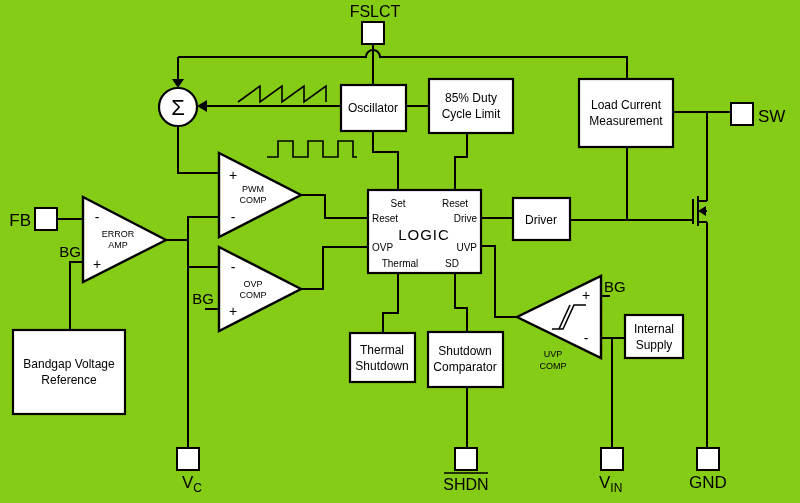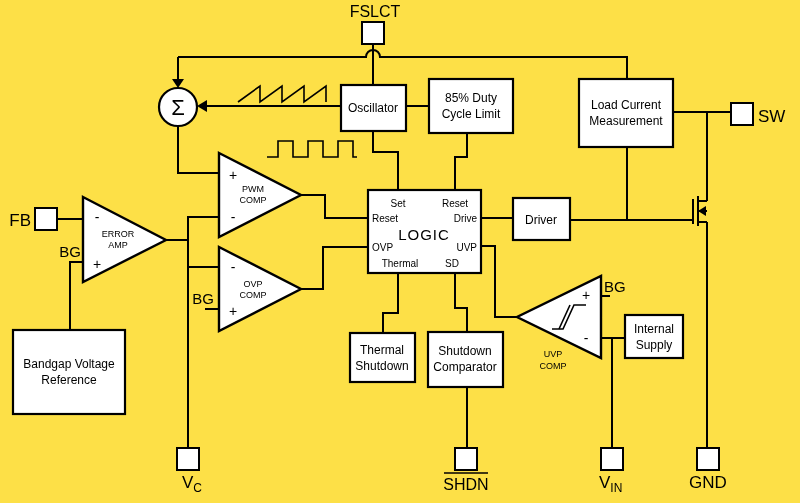--- a/index.html
+++ b/index.html
@@ -1,16 +1,16 @@
 <!DOCTYPE html>
 <html><head>
 <meta charset="utf-8">
 <style>
   html,body{margin:0;padding:0;background:#fff;}
-  .canvas{position:relative;width:800px;height:503px;background:#fde047;overflow:hidden;}
+  .canvas{position:relative;width:800px;height:503px;background:#84cc16;overflow:hidden;}
   svg{display:block;}
   svg text{font-family:"Liberation Sans",sans-serif;fill:#000;}
   .wire{stroke:#000;stroke-width:2;fill:none;}
   .box{stroke:#000;stroke-width:2.2;fill:#fff;}
   .tri{stroke:#000;stroke-width:2.4;fill:#fff;}
   .pin{stroke:#000;stroke-width:2;fill:#fff;}
   .ah{fill:#000;stroke:none;}
   .sig{stroke:#000;stroke-width:1.6;fill:none;}
 </style>
 </head>

